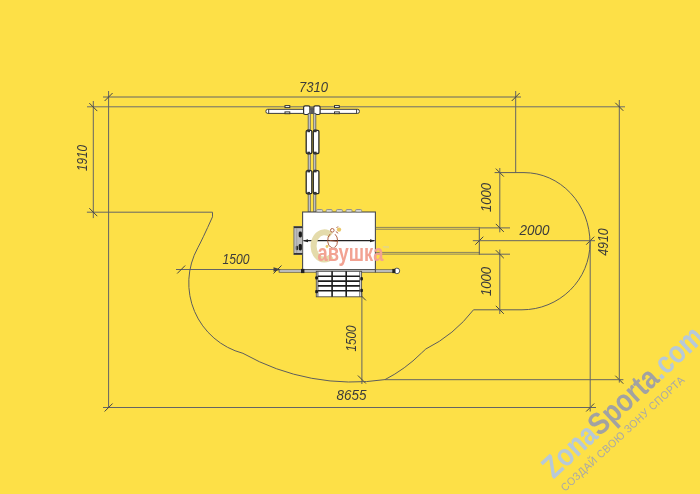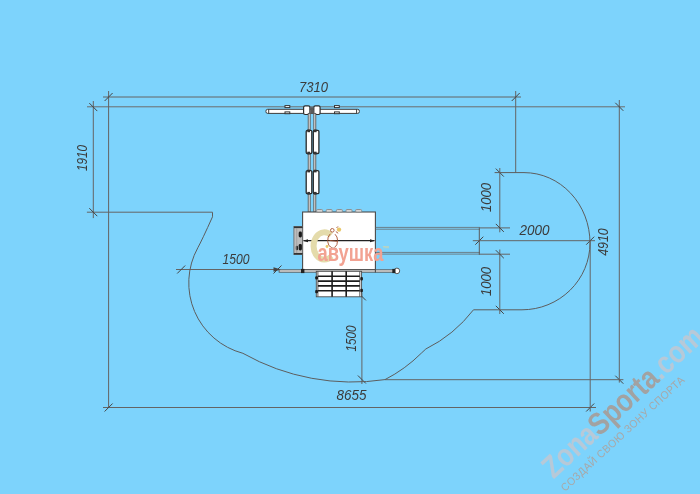--- a/index.html
+++ b/index.html
@@ -1,16 +1,16 @@
 <!DOCTYPE html>
 <html><head>
 <meta charset="utf-8">
 <style>
 html,body{margin:0;padding:0;background:#fff;}
-#page{width:700px;height:494px;position:relative;overflow:hidden;background:#7dd3fc;font-family:"Liberation Sans",sans-serif;}
+#page{width:700px;height:494px;position:relative;overflow:hidden;background:#fde047;font-family:"Liberation Sans",sans-serif;}
 svg{position:absolute;left:0;top:0;will-change:transform;transform:translateZ(0);}
 text{font-family:"Liberation Sans",sans-serif;}
 .dim{font-style:italic;font-size:15px;fill:#3b3b3b;}
 </style>
 </head>
 <body>
 <div id="page">
 <svg width="700" height="494" viewBox="0 0 700 494">
 <g fill="none" stroke-linecap="butt">
 

